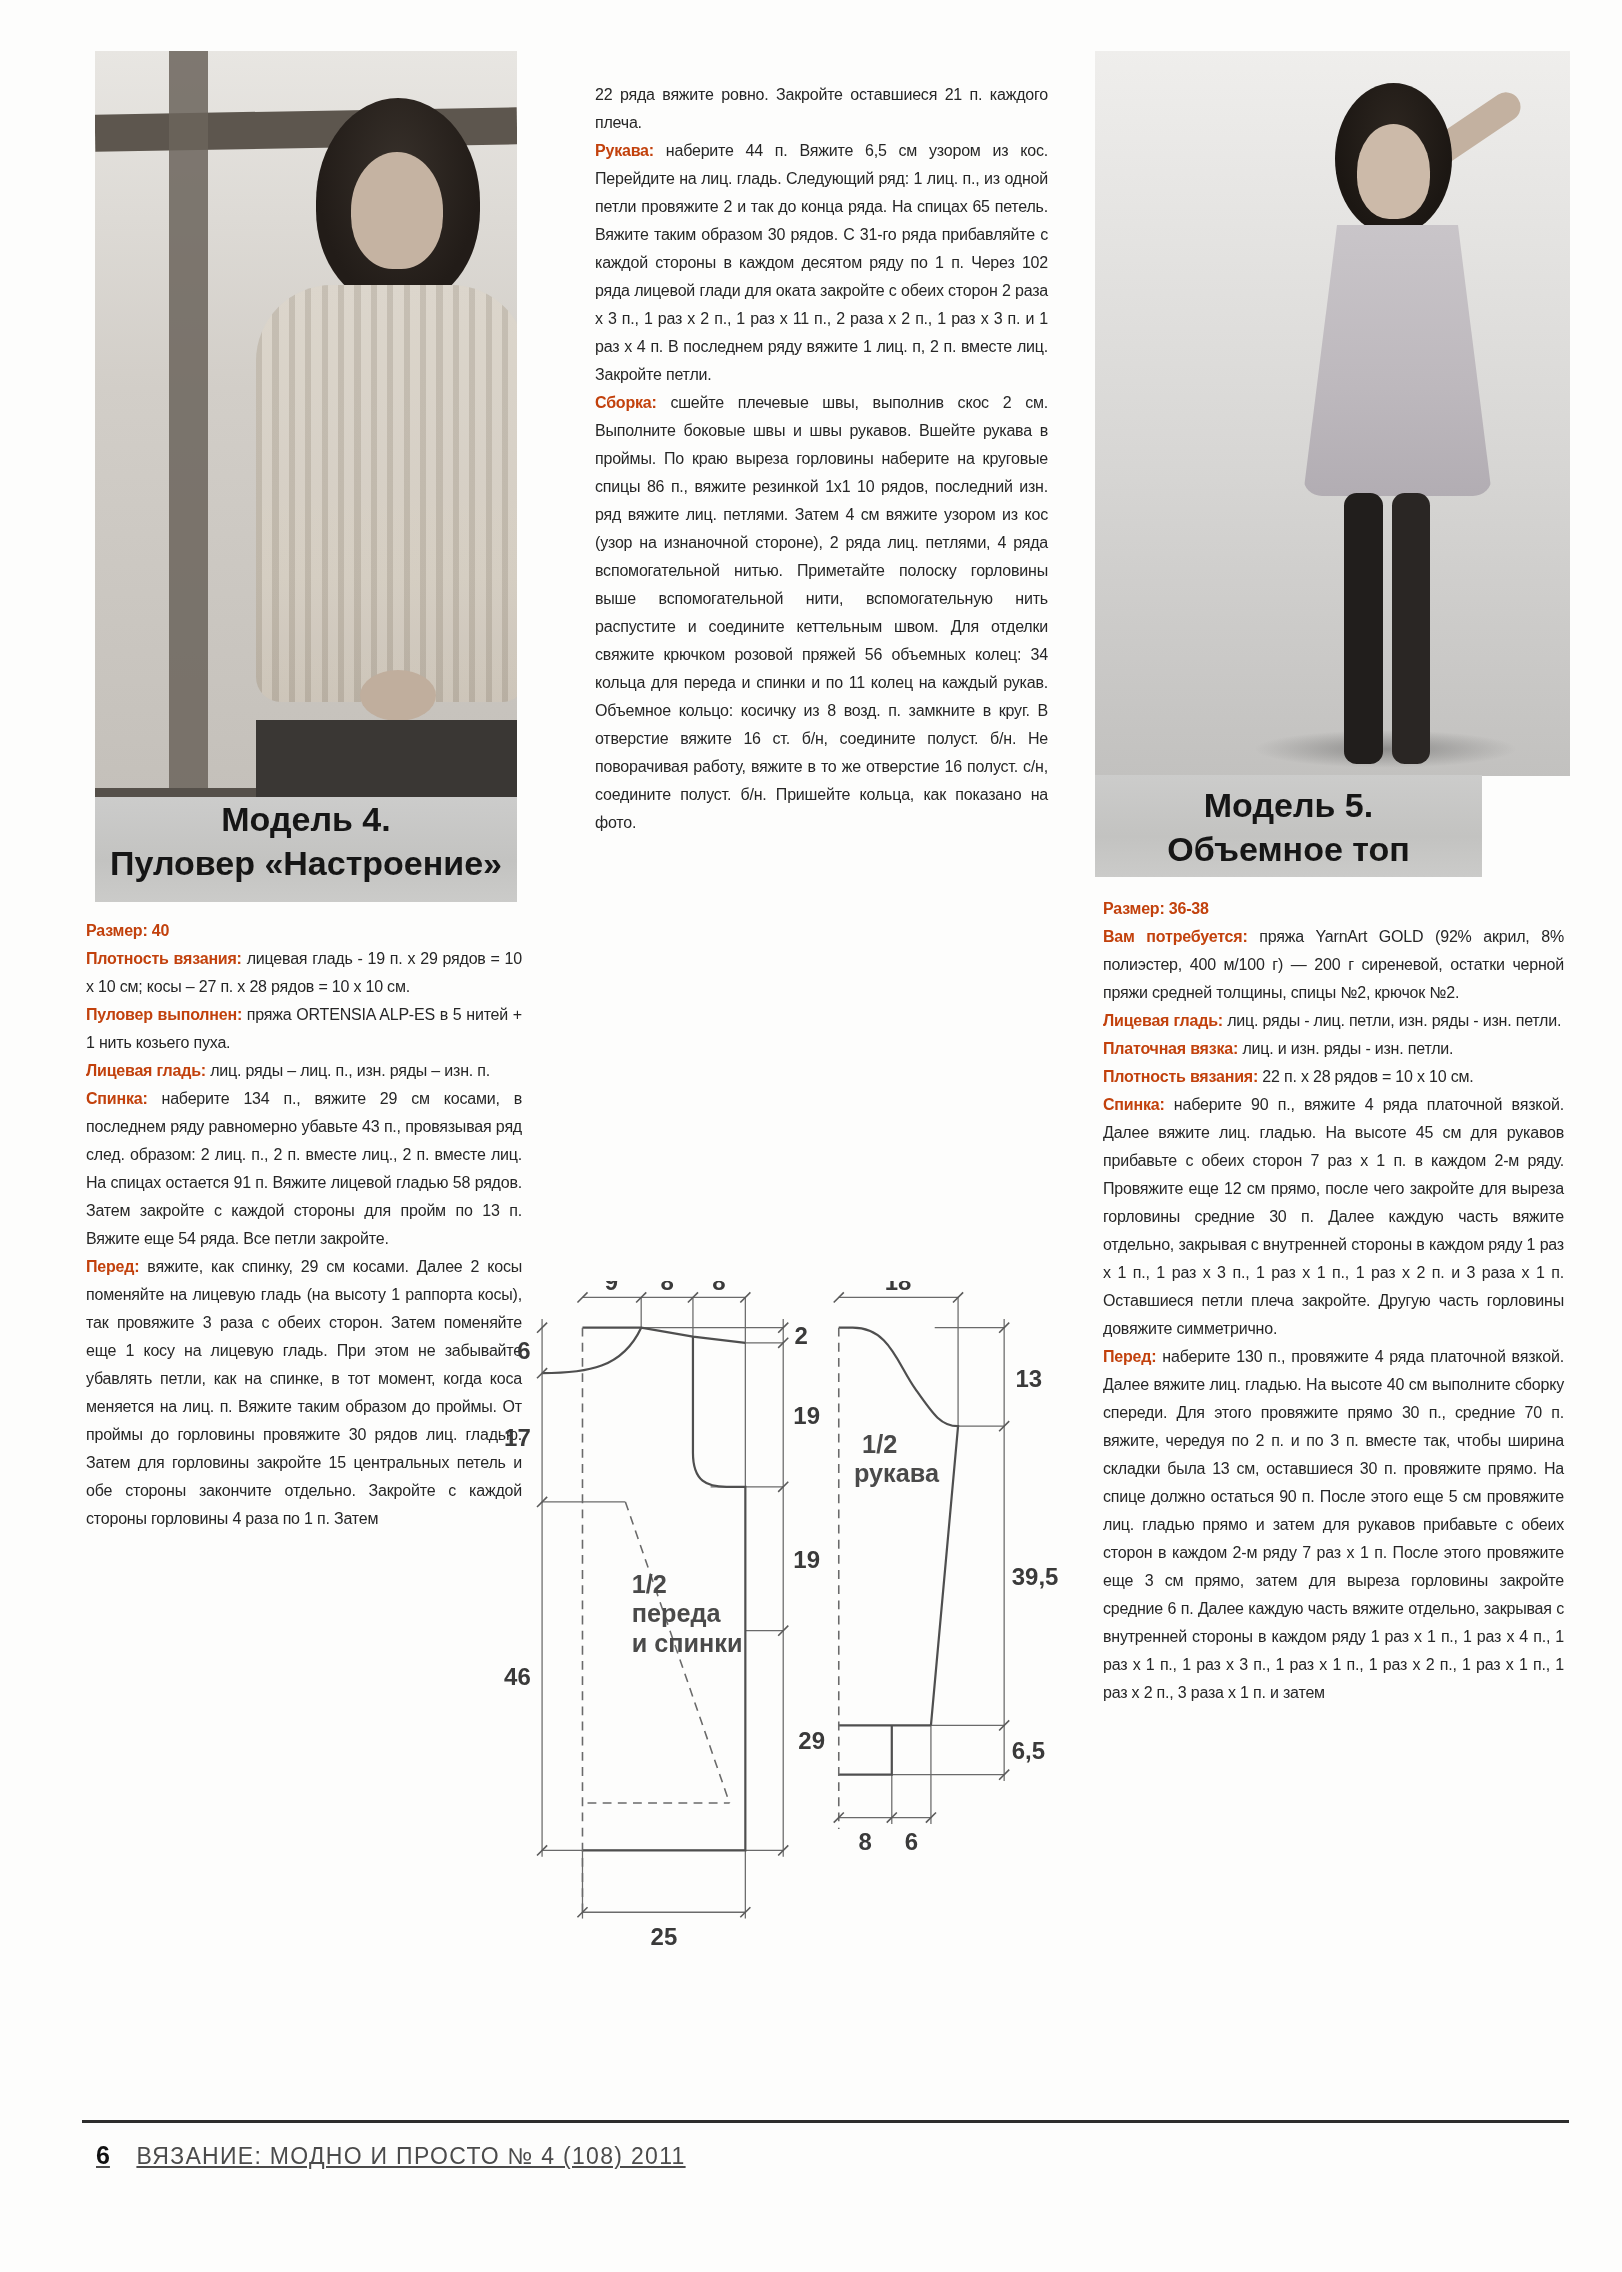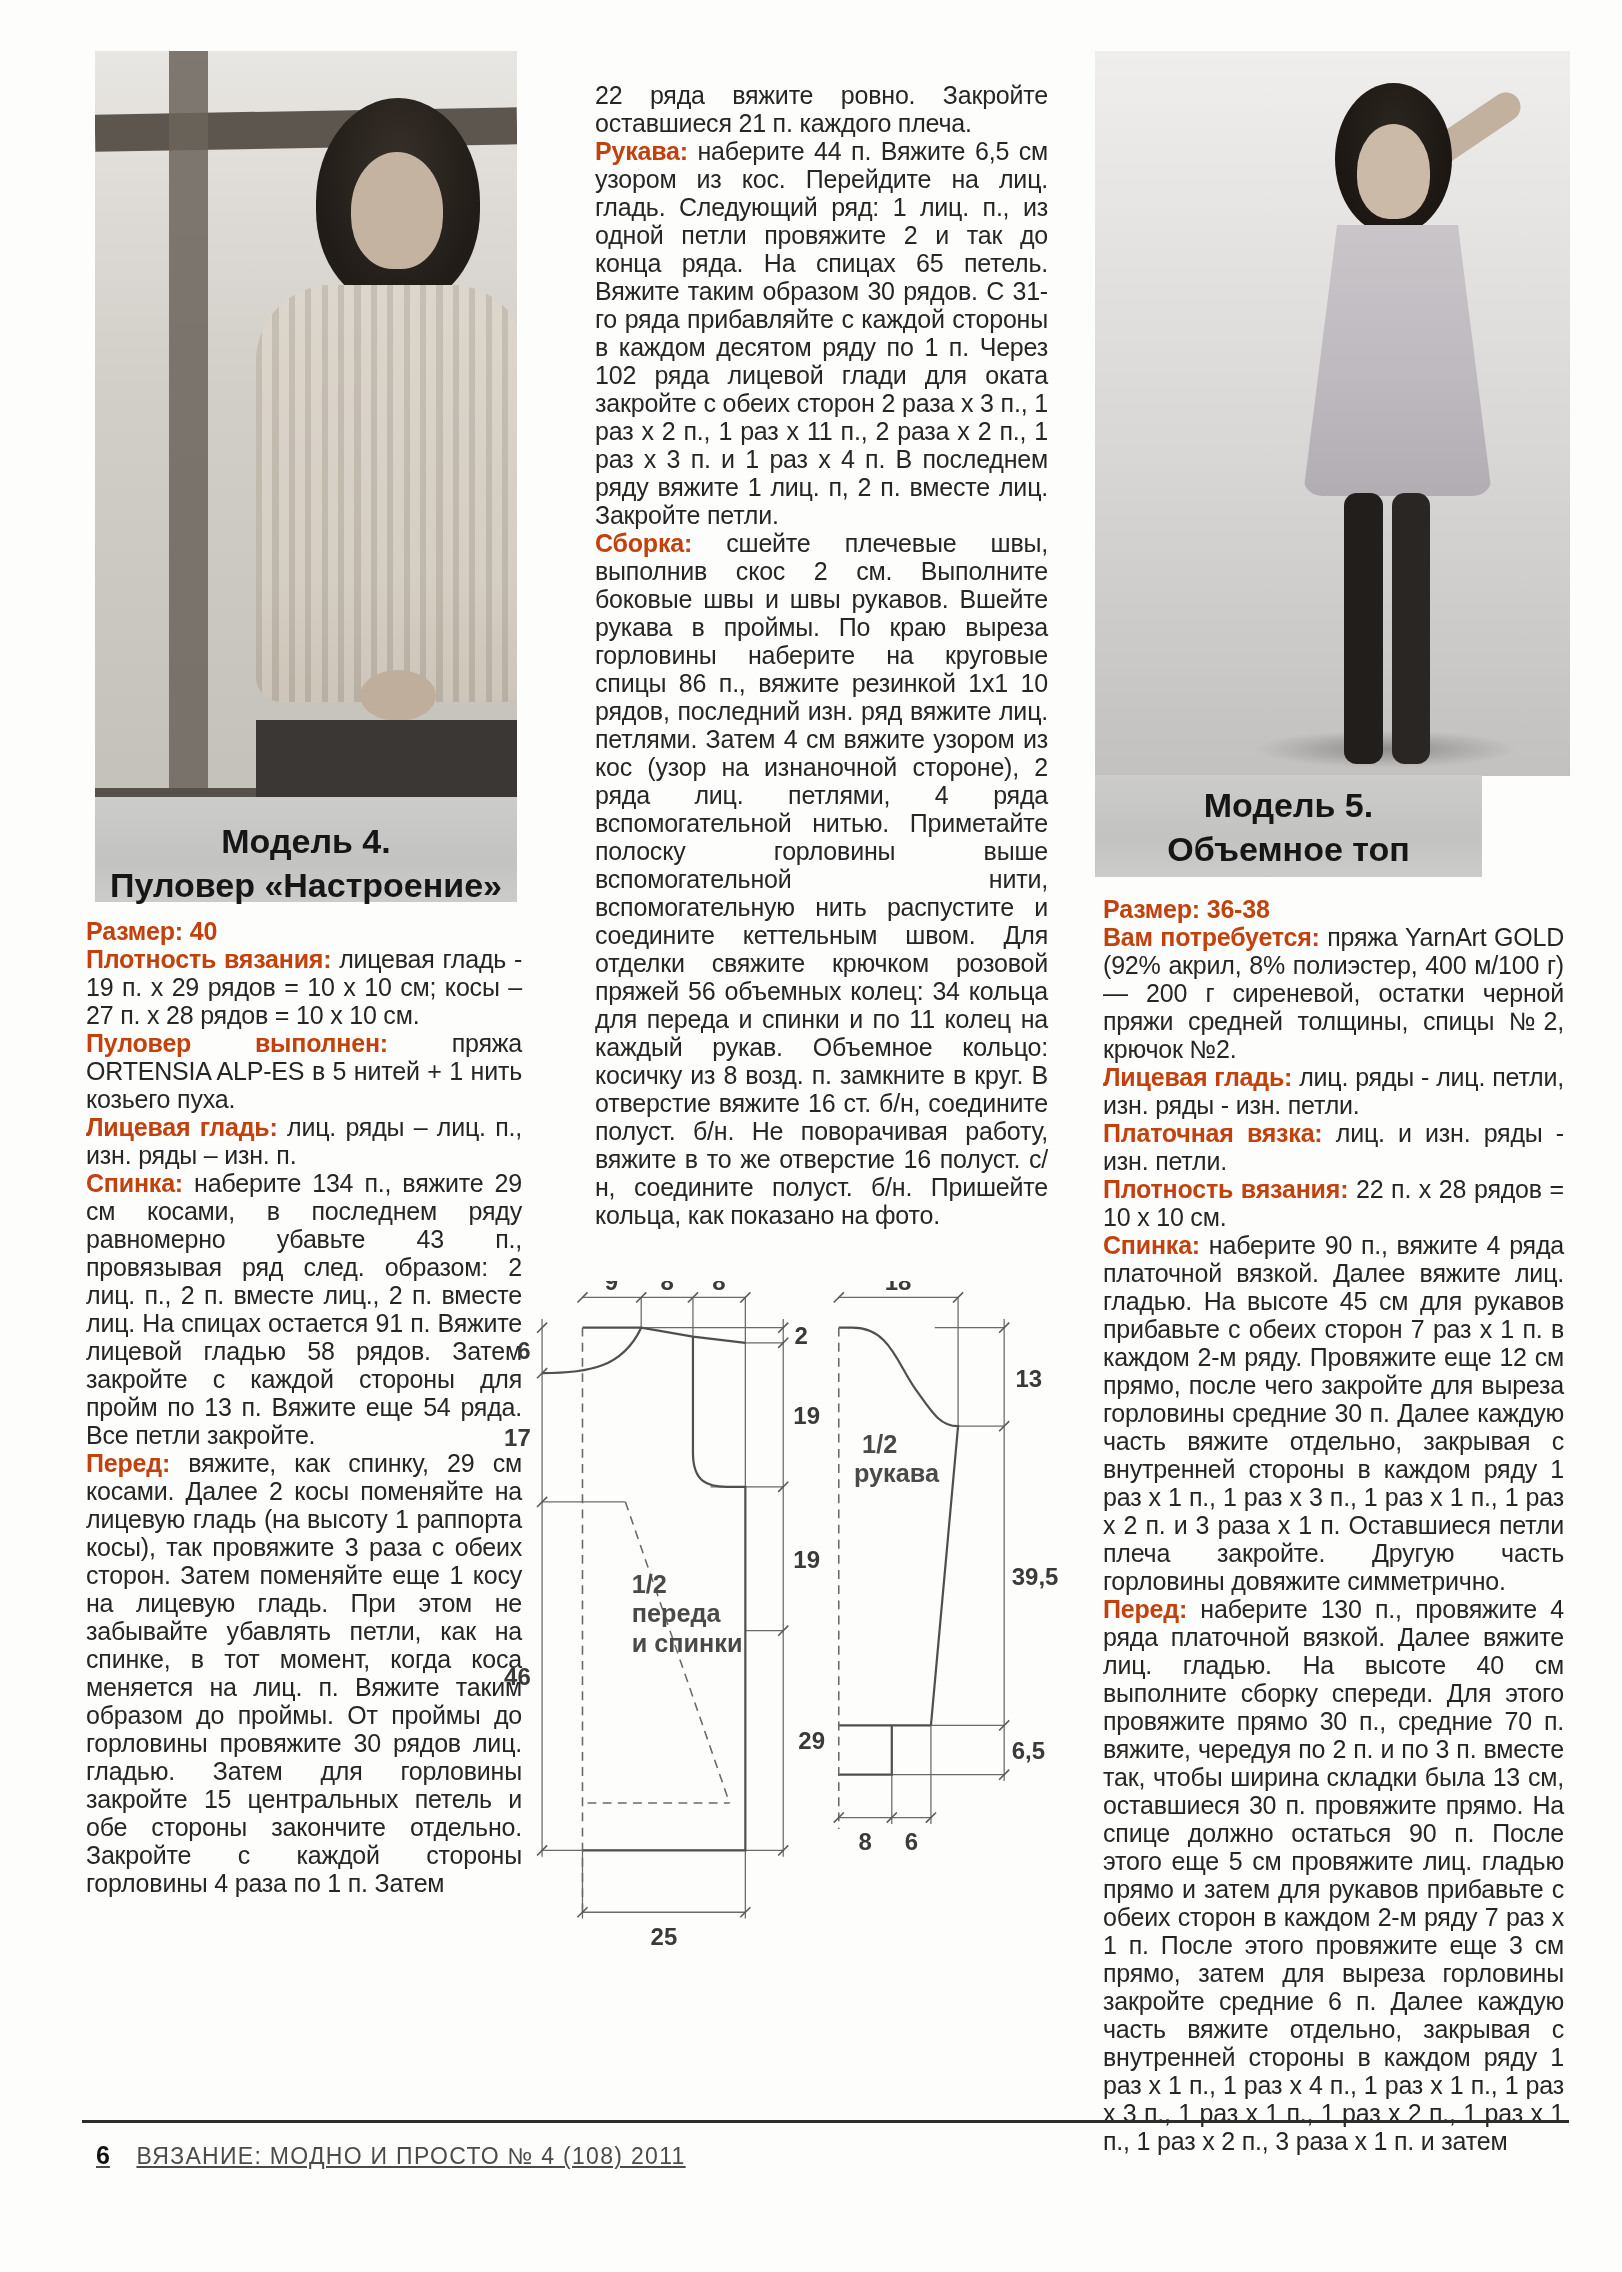--- a/index.html
+++ b/index.html
@@ -1,29 +1,29 @@
 <!DOCTYPE html>
 <html lang="ru" style="font-size:10px"><head>
 <meta charset="utf-8">
 <style>
   html,body{margin:0;padding:0;background:#9a9a9a;}
   .page{position:relative;width:1622px;height:2273px;background:#fdfdfc;
         font-family:"Liberation Sans",sans-serif;overflow:hidden;}
   
   .col{position:absolute;text-align:justify;color:#262626;
-       font-size:25px;line-height:28px;letter-spacing:-0.2px;}
+       font-size:16px;line-height:28px;letter-spacing:-0.2px;}
   .col p{margin:0;}
   .col p b{color:#c2410c;}
   .col-left {left:86px;top:917px;width:436px;}
   .col-mid  {left:595px;top:81px;width:453px;}
   .col-right{left:1103px;top:895px;width:461px;}
   
   .caption{position:absolute;background:linear-gradient(180deg,#cccccb 0%,#c3c3c1 60%,#cbcbc9 100%);
            text-align:center;font-weight:bold;color:#161616;font-size:34px;line-height:44px;}
-  .cap-left {left:95px;top:797px;width:422px;height:105px;padding-top:22px;box-sizing:border-box;}
+  .cap-left {left:95px;top:797px;width:422px;height:105px;padding-top:0;box-sizing:border-box;}
   .cap-right{left:1095px;top:775px;width:387px;height:102px;padding-top:7.6px;box-sizing:border-box;}
   
   .photo{position:absolute;overflow:hidden;}
   .photo-left{left:95px;top:51px;width:422px;height:747px;
               background:linear-gradient(180deg,#e8e6e2 0%,#d2cec8 45%,#c4c0ba 100%);}
   .photo-right{left:1095px;top:51px;width:475px;height:725px;
                background:linear-gradient(180deg,#efeeec 0%,#d8d7d5 55%,#c2c1bf 100%);}
   .photo div{position:absolute;}
   .pl-frame-h1{left:0;top:60px;width:422px;height:37px;background:#5d564e;transform:rotate(-1deg);}
   .pl-frame-v {left:74px;top:0;width:39px;height:747px;background:#6b645c;opacity:.85;}

